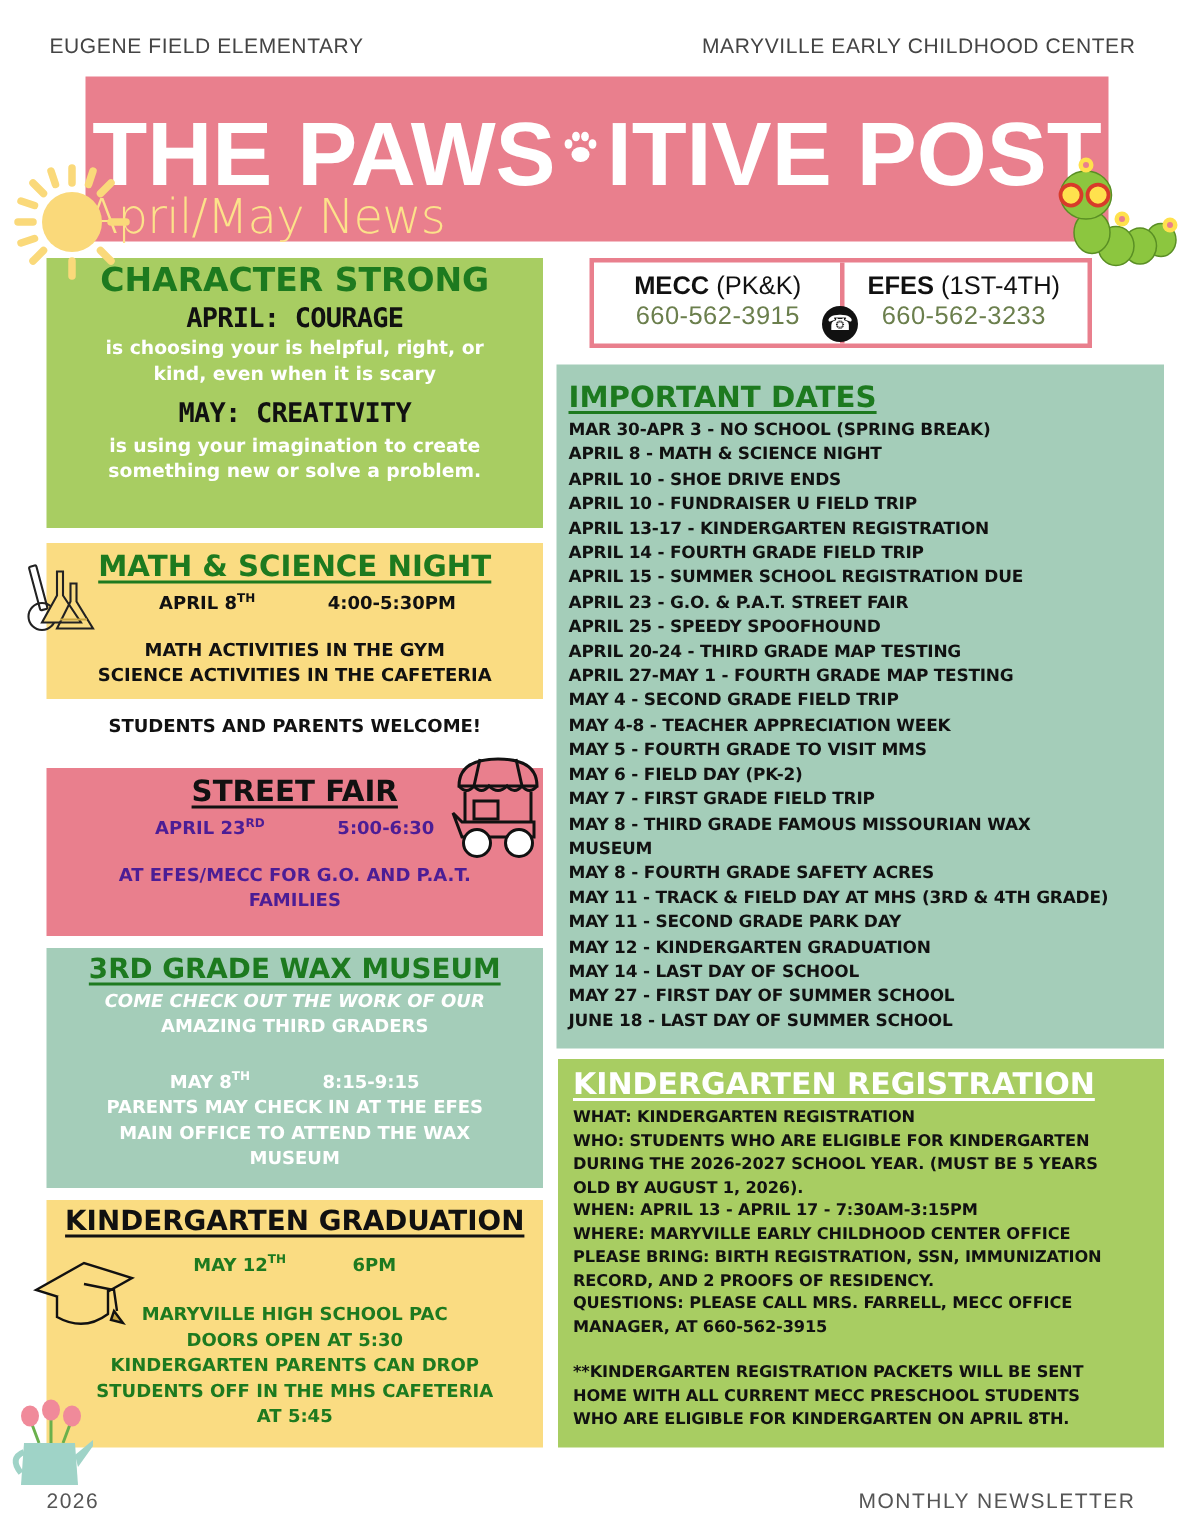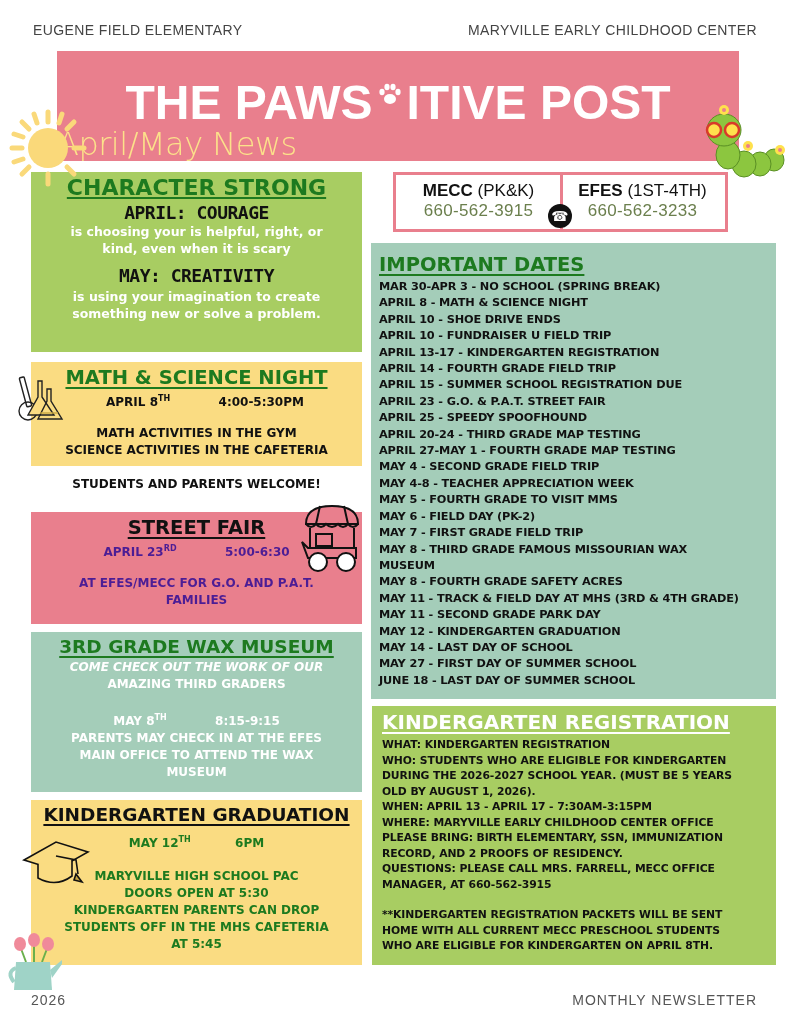--- a/index.html
+++ b/index.html
@@ -4,34 +4,34 @@
 <style>
   * { box-sizing: border-box; margin: 0; padding: 0; }
   html, body { width: 791px; height: 1024px; background: #ffffff; overflow: hidden; }
   body { position: relative; font-family: "DejaVu Sans", sans-serif; color: #111; }
 
   .top-label { position: absolute; top: 22px; font-family: "Liberation Sans", sans-serif; font-size: 14px; letter-spacing: 0.4px; color: #444; }
   .top-left { left: 33px; }
   .top-right { right: 34px; }
 
   .masthead { position: absolute; left: 57px; top: 51px; width: 682px; height: 110px; background: #e97f8d; }
-  .mast-title { position: absolute; left: 0; right: 0; top: 10px; text-align: center; font-family: "Liberation Sans", sans-serif; font-weight: bold; font-size: 48px; color: #fff; letter-spacing: 0px; line-height: 64px; white-space: nowrap; }
+  .mast-title { position: absolute; left: 0; right: 0; top: 10px; text-align: center; font-family: "Liberation Sans", sans-serif; font-weight: bold; font-size: 60px; color: #fff; letter-spacing: 0px; line-height: 64px; white-space: nowrap; }
   .paw { display: inline-block; width: 30px; height: 30px; vertical-align: 10px; position: relative; margin: 0 2px; }
   .mast-sub { position: absolute; left: 0; right: 0; top: 74px; text-align: left; font-family: "DejaVu Sans", sans-serif; font-weight: 200; font-size: 32px; color: #fce28a; letter-spacing: -0.5px; }
 
   .sun { position: absolute; left: 8px; top: 108px; width: 80px; height: 80px; z-index: 3; }
   .worm { position: absolute; left: 688px; top: 100px; width: 100px; height: 85px; z-index: 3; }
 
   .box { position: absolute; text-align: center; font-family: "DejaVu Sans", sans-serif; font-weight: bold; }
   .green { background: #a8cd62; }
   .yellow { background: #fadc82; }
   .pink { background: #e97f8d; }
   .teal { background: #a4cdb9; }
 
-  .hdr-green { color: #1d7a1f; font-weight: bold; text-decoration: underline; }
+  .hdr-green { color: #1d7a1f; font-weight: bold; }
   .u { text-decoration: underline; text-decoration-thickness: 2px; text-underline-offset: 3px; }
 
   
   .cs { left: 31px; top: 172px; width: 331px; height: 180px; }
   .cs-title { font-size: 22px; margin-top: 3px; }
   .cs-month { font-family: "DejaVu Sans Mono", monospace; font-weight: bold; font-size: 18px; color: #111; margin-top: 2px; letter-spacing: -0.5px; }
   .cs-desc { color: #fff; font-size: 12.5px; line-height: 17px; font-weight: bold; }
 
   
   .ms { left: 31px; top: 362px; width: 331px; height: 104px; }
@@ -295,21 +295,21 @@
 </div>
 
 <div class="box green kr">
   <div class="kr-title u">KINDERGARTEN REGISTRATION</div>
   <div class="kr-line">WHAT: KINDERGARTEN REGISTRATION</div>
   <div class="kr-line">WHO: STUDENTS WHO ARE ELIGIBLE FOR KINDERGARTEN</div>
   <div class="kr-line">DURING THE 2026-2027 SCHOOL YEAR.  (MUST BE 5 YEARS</div>
   <div class="kr-line">OLD BY AUGUST 1, 2026).</div>
   <div class="kr-line">WHEN: APRIL 13  - APRIL 17 - 7:30AM-3:15PM</div>
   <div class="kr-line">WHERE: MARYVILLE EARLY CHILDHOOD CENTER OFFICE</div>
-  <div class="kr-line">PLEASE BRING: BIRTH ELEMENTARY, SSN, IMMUNIZATION</div>
+  <div class="kr-line">PLEASE BRING: BIRTH REGISTRATION, SSN, IMMUNIZATION</div>
   <div class="kr-line">RECORD, AND 2 PROOFS OF RESIDENCY.</div>
   <div class="kr-line">QUESTIONS:  PLEASE CALL MRS. FARRELL, MECC OFFICE</div>
   <div class="kr-line">MANAGER, AT 660-562-3915</div>
   <div class="kr-gap"></div>
   <div class="kr-line">**KINDERGARTEN REGISTRATION PACKETS WILL BE SENT</div>
   <div class="kr-line">HOME WITH ALL CURRENT MECC PRESCHOOL STUDENTS</div>
   <div class="kr-line">WHO ARE ELIGIBLE FOR KINDERGARTEN ON APRIL 8TH.</div>
 </div>
 
 <div class="foot foot-left">2026</div>

